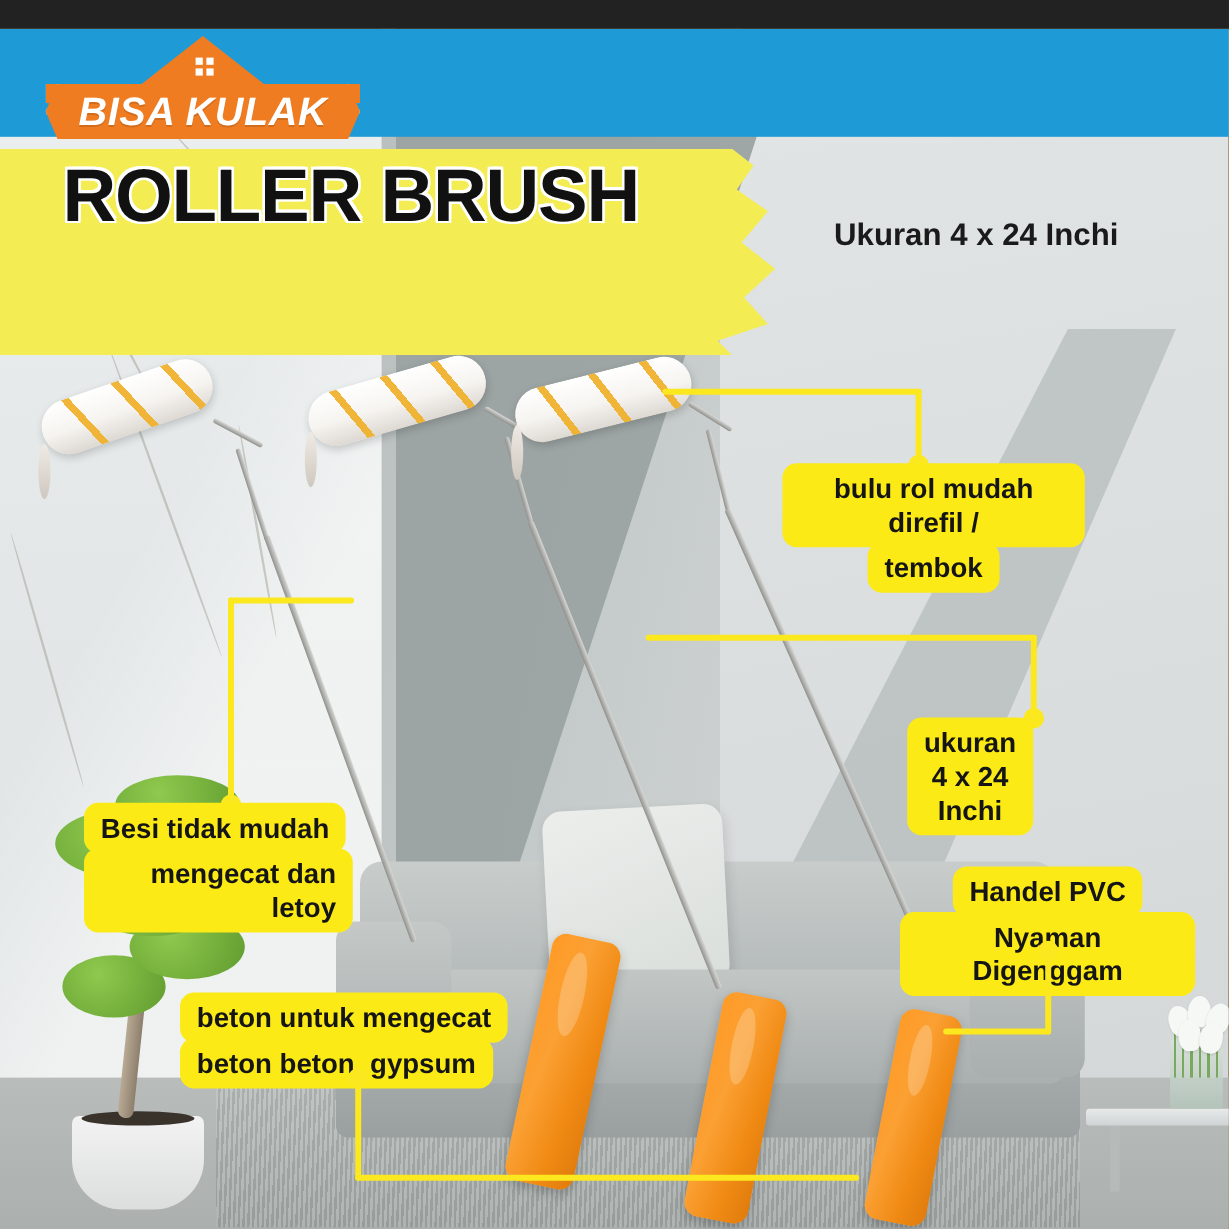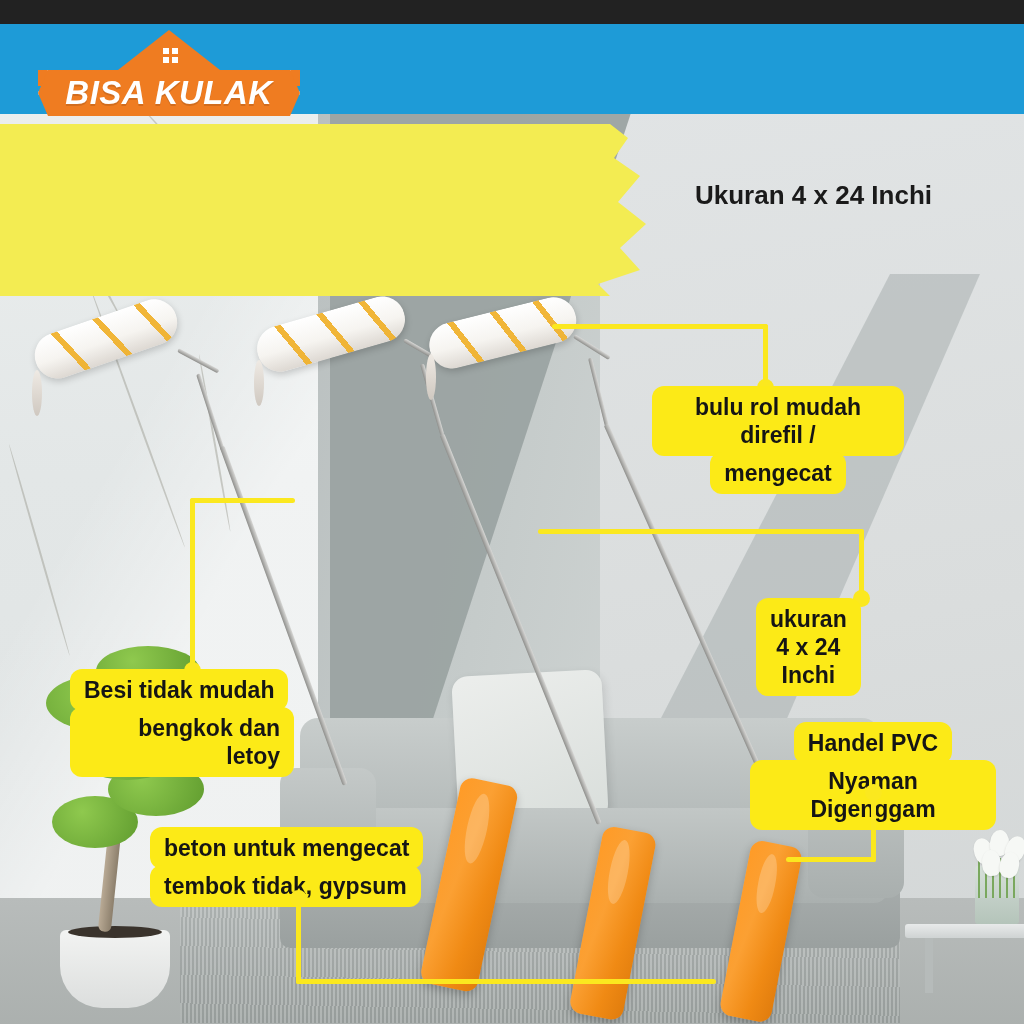--- a/index.html
+++ b/index.html
@@ -271,30 +271,31 @@
 
   <div class="logo">
     <div class="logo-roof"></div>
     <div class="logo-win"></div>
     <div class="logo-band"></div>
     <div class="logo-text">BISA KULAK</div>
   </div>
 
   <div class="title-banner"></div>
   <div class="title-text">
+    <span>ROLLER BRUSH</span>
   </div>
   <div class="size-note">Ukuran 4 x 24 Inchi</div>
 
   <div class="callout">
     <div class="conn-h" style="left:552px;top:300px;width:216px;"></div>
     <div class="conn-v" style="left:763px;top:300px;height:62px;"></div>
     <div class="conn-dot" style="left:757px;top:355px;"></div>
     <div style="position:absolute;left:652px;top:362px;width:252px;text-align:center;">
       <div class="pill center">bulu rol mudah direfil /</div>
-      <div class="pill center" style="margin-top:-4px;">mengecat</div>
+      <div class="pill center" style="margin-top:-4px;">tembok</div>
     </div>
   </div>
 
   <div class="callout">
     <div class="conn-h" style="left:538px;top:505px;width:326px;"></div>
     <div class="conn-v" style="left:859px;top:505px;height:68px;"></div>
     <div class="conn-dot" style="left:853px;top:566px;"></div>
     <div style="position:absolute;left:756px;top:574px;">
       <div class="pill center">ukuran 4 x 24 Inchi</div>
     </div>
@@ -309,28 +310,28 @@
     <div class="conn-v" style="left:871px;top:768px;height:70px;"></div>
     <div class="conn-h" style="left:786px;top:833px;width:90px;"></div>
   </div>
 
   <div class="callout">
     <div class="conn-h" style="left:190px;top:474px;width:105px;"></div>
     <div class="conn-v" style="left:190px;top:474px;height:172px;"></div>
     <div class="conn-dot" style="left:184px;top:638px;"></div>
     <div style="position:absolute;left:70px;top:645px;width:224px;text-align:left;">
       <div class="pill left">Besi tidak mudah</div>
-      <div class="pill left" style="margin-top:-4px;">bengkok dan letoy</div>
+      <div class="pill left" style="margin-top:-4px;">mengecat dan letoy</div>
     </div>
   </div>
 
   <div class="callout">
     <div style="position:absolute;left:150px;top:803px;width:278px;text-align:left;">
       <div class="pill left">beton untuk mengecat</div>
-      <div class="pill left" style="margin-top:-4px;">tembok tidak, gypsum</div>
+      <div class="pill left" style="margin-top:-4px;">beton beton, gypsum</div>
     </div>
     <div class="conn-dot" style="left:290px;top:866px;"></div>
     <div class="conn-v" style="left:296px;top:874px;height:86px;"></div>
     <div class="conn-h" style="left:296px;top:955px;width:420px;"></div>
   </div>
 
   <div class="bar-bottom"></div>
 
 </div>
 

